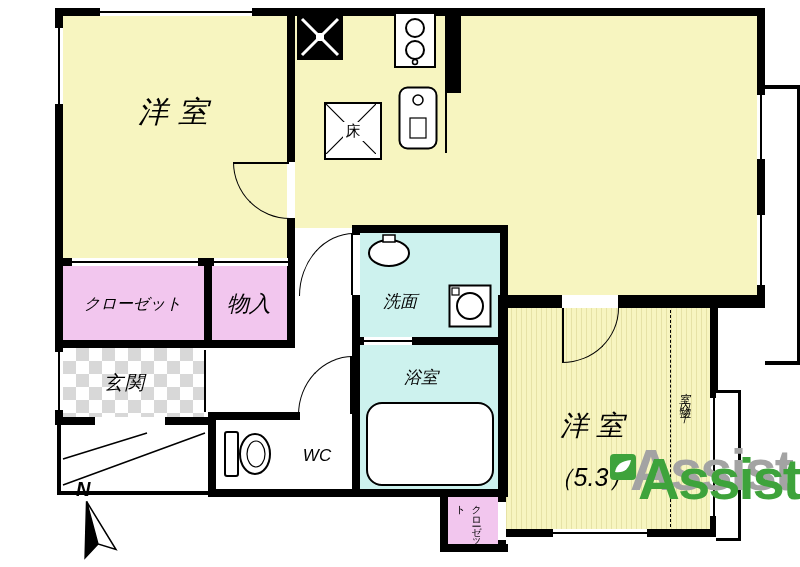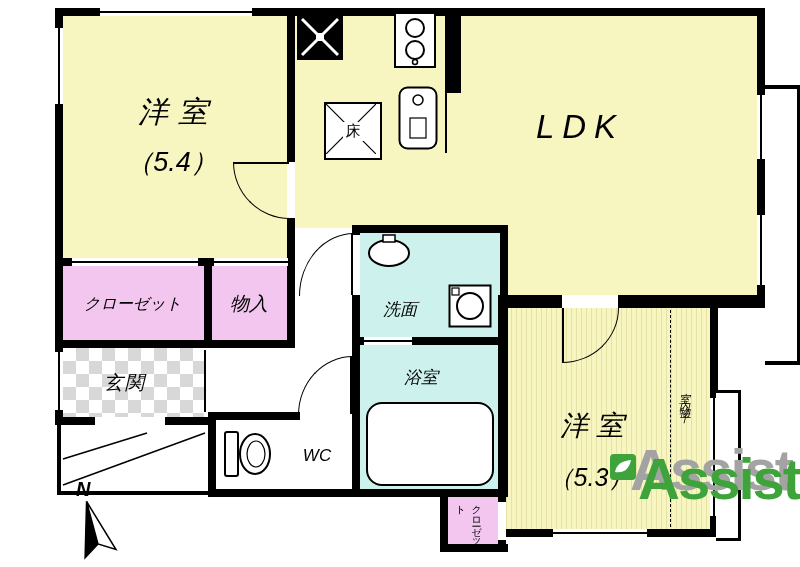--- a/index.html
+++ b/index.html
@@ -156,28 +156,26 @@
     <rect x="3" y="8" width="13" height="44" rx="2" fill="#fff" stroke="#000" stroke-width="2"></rect>
     <ellipse cx="33" cy="30" rx="15" ry="20" fill="#fff" stroke="#000" stroke-width="2"></ellipse>
     <ellipse cx="34" cy="30" rx="9" ry="13" fill="none" stroke="#000" stroke-width="1.2"></ellipse>
   </svg>
 
   <div class="thinline" style="left:204px;top:350px;width:2px;height:62px;"></div>
 
   <div style="position:absolute;left:670px;top:310px;width:0;height:217px;border-left:1.5px dashed #000;z-index:4;"></div>
 
   <div class="label" style="left:178px;top:112px;font-size:30px;letter-spacing:10px;">洋室</div>
-  <div class="label" style="left:172px;top:162px;font-size:27px;">（5.4）</div>
-  <div class="label" style="left:580px;top:127px;font-size:33px;letter-spacing:8px;">LDK</div>
   <div class="label" style="left:596px;top:426px;font-size:28px;letter-spacing:8px;">洋室</div>
   <div class="label" style="left:591px;top:477px;font-size:25px;">（5.3）</div>
   <div class="label" style="left:133px;top:304px;font-size:16px;">クローゼット</div>
-  <div class="label" style="left:249px;top:304px;font-size:19px;">物入</div>
+  <div class="label" style="left:249px;top:304px;font-size:22px;">物入</div>
   <div class="label" style="left:125px;top:383px;font-size:19px;letter-spacing:2px;">玄関</div>
-  <div class="label" style="left:400px;top:301px;font-size:17px;margin-top:8px;">洗面</div>
+  <div class="label" style="left:400px;top:301px;font-size:17px;">洗面</div>
   <div class="label" style="left:421px;top:377px;font-size:17px;">浴室</div>
   <div class="label" style="left:317px;top:456px;font-size:17px;">WC</div>
   <div class="label vtext" style="left:684px;top:398px;font-size:11px;letter-spacing:7px;">室内物干</div>
   <div class="vtext" style="position:absolute;z-index:5;left:452px;top:498px;height:46px;font-size:10px;line-height:1.6;">クローゼット</div>
 
   <div style="position:absolute;left:64px;top:478px;width:70px;height:88px;z-index:6;">
     <span style="position:absolute;left:12px;top:0;font-size:20px;font-weight:bold;font-style:italic;">N</span>
     <svg width="52" height="62" viewBox="0 0 52 62" style="position:absolute;left:6px;top:20px;transform:rotate(-15deg);">
       <polygon points="24,2 24,46 8,56" fill="#000" stroke="#000" stroke-width="1.5"></polygon>
       <polygon points="24,2 40,56 24,46" fill="#fff" stroke="#000" stroke-width="1.5"></polygon>

